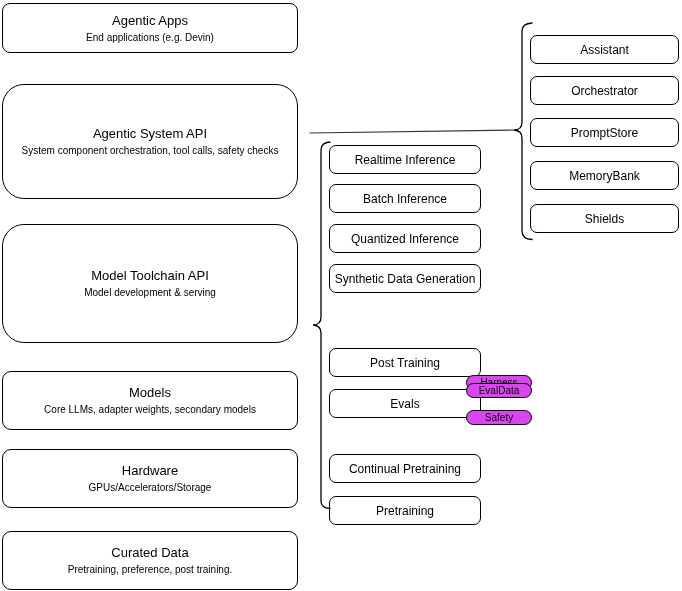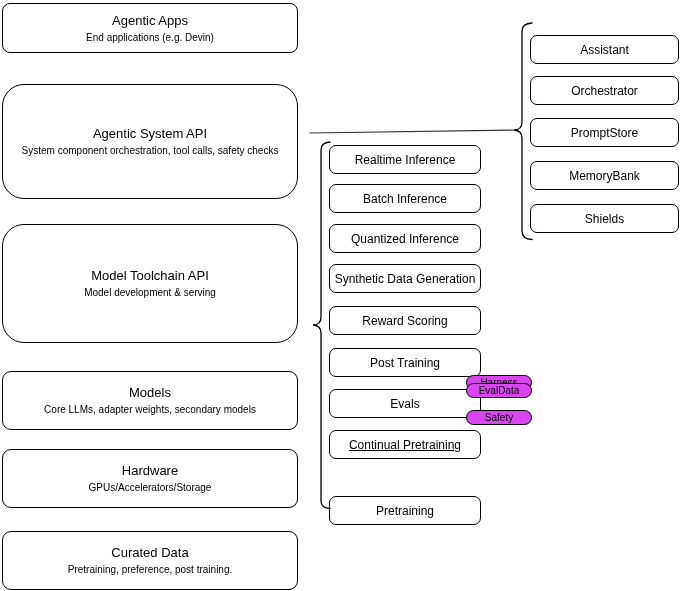--- a/index.html
+++ b/index.html
@@ -111,24 +111,23 @@
 
   <div class="box small-round" style="left:2px; top:531px; width:296px; height:59px;">
     <div class="title">Curated Data</div>
     <div class="subtitle">Pretraining, preference, post training.</div>
   </div>
 
   <div class="box mid-box" style="top:145px;">Realtime Inference</div>
   <div class="box mid-box" style="top:184px;">Batch Inference</div>
   <div class="box mid-box" style="top:224px;">Quantized Inference</div>
   <div class="box mid-box" style="top:264px;">Synthetic Data Generation</div>
-  <div class="box mid-box" style="top:306px;">Reward Scoring</div>
   <div class="box mid-box" style="top:348px;">Post Training</div>
   <div class="box mid-box" style="top:389px;">Evals</div>
-  <div class="box mid-box" style="top:430px;text-decoration:underline;">Continual Pretraining</div>
+  <div class="box mid-box" style="top:454px;">Continual Pretraining</div>
   <div class="box mid-box" style="top:496px;">Pretraining</div>
 
   <div class="pill" style="top:375px;">Harness</div>
   <div class="pill" style="top:383px;">EvalData</div>
   <div class="pill" style="top:410px;">Safety</div>
 
   <div class="box right-box" style="top:35px;">Assistant</div>
   <div class="box right-box" style="top:76px;">Orchestrator</div>
   <div class="box right-box" style="top:118px;">PromptStore</div>
   <div class="box right-box" style="top:161px;">MemoryBank</div>

